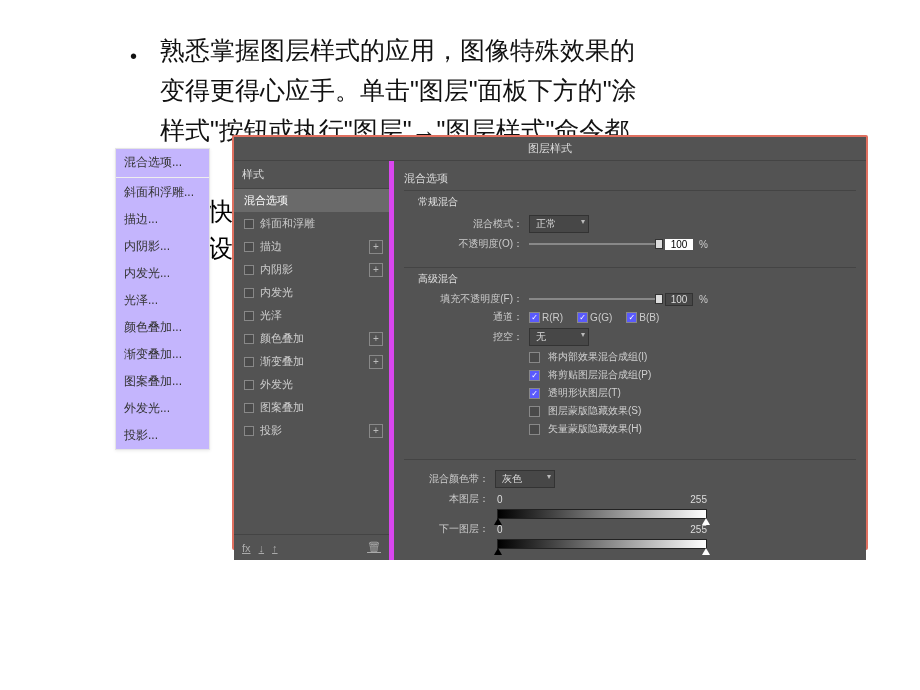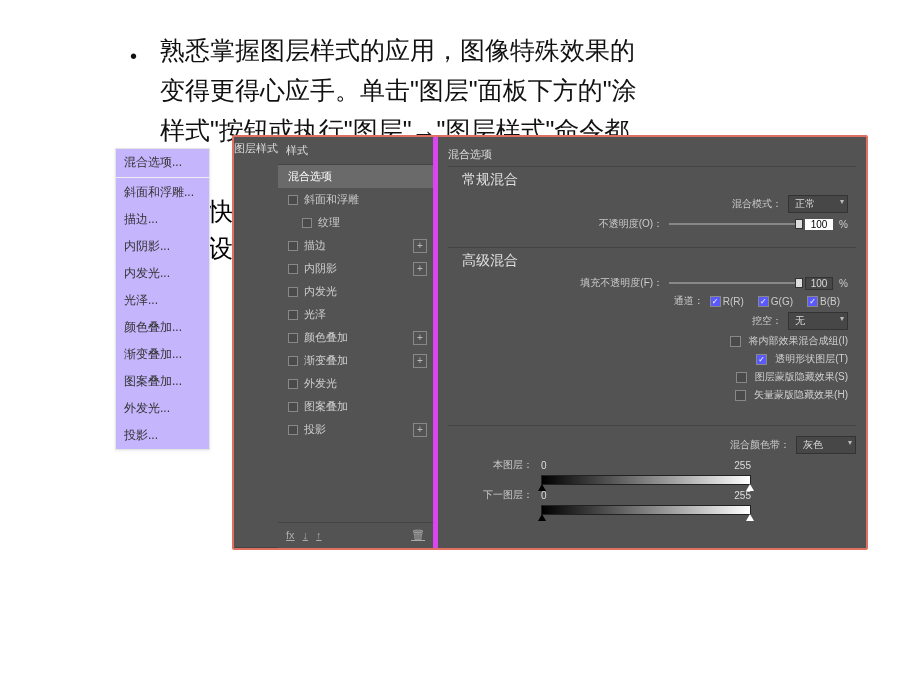--- a/index.html
+++ b/index.html
@@ -48,21 +48,21 @@
     top: 135px;
     left: 232px;
     width: 636px;
     height: 415px;
     background: #535353;
     border: 2px solid #e07060;
     border-radius: 2px;
     color: #d0d0d0;
     font-size: 11px;
     display: flex;
-    flex-direction: row;
+    flex-direction: column;
   }
   .title-bar {
     background: #535353;
     text-align: center;
     padding: 4px 0;
     font-size: 11px;
     color: #ddd;
     border-bottom: 1px solid #444;
   }
   .dialog-body {
@@ -106,20 +106,21 @@
     border: 1px solid #888;
     display: flex; align-items: center; justify-content: center;
     font-size: 10px; color: #bbb;
   }
   .styles-footer {
     margin-top: auto;
     display: flex;
     gap: 8px;
     padding: 6px 8px;
     border-top: 1px solid #444;
+    align-items: center;
     color: #aaa;
     font-size: 11px;
     text-decoration: underline;
   }
   .trash { margin-left: auto; }
 
   .opts-col {
     flex: 1;
     padding: 8px 10px;
     background: #535353;
@@ -127,22 +128,22 @@
   .group-title {
     font-size: 11px;
     color: #ddd;
     padding: 2px 0 4px;
   }
   .sub-group {
     padding: 4px 8px 8px 14px;
     border-top: 1px solid #444;
     margin-bottom: 4px;
   }
-  .sub-head { color: #e0e0e0; font-size: 14px; margin-bottom: 6px; }
-  .row { display: flex; align-items: center; margin: 4px 0; gap: 6px; font-size: 10px; justify-content: flex-end; }
+  .sub-head { color: #e0e0e0; font-size: 10px; margin-bottom: 6px; }
+  .row { display: flex; align-items: center; margin: 4px 0; gap: 6px; font-size: 10px; }
   .lbl { width: 105px; text-align: right; color: #ccc; }
   .sel {
     background: #474747; border: 1px solid #333; color: #ddd;
     padding: 1px 14px 1px 6px; font-size: 10px; min-width: 60px; position: relative;
   }
   .sel::after { content: "▾"; position: absolute; right: 3px; top: 1px; color: #bbb; font-size: 8px; }
   .slider {
     flex: 1; height: 2px; background: #888; position: relative; max-width: 130px;
   }
   .thumb {
@@ -217,24 +218,20 @@
     <div class="styles-col">
       <div class="col-head">样式</div>
 
       <div class="style-row selected">
         <span>混合选项</span>
       </div>
       <div class="style-row">
         <span class="cb"></span>
         <span>斜面和浮雕</span>
       </div>
-      <div class="style-row indent">
-        <span class="cb"></span>
-        <span>纹理</span>
-      </div>
       <div class="style-row">
         <span class="cb"></span>
         <span>描边</span>
         <span class="plus">+</span>
       </div>
       <div class="style-row">
         <span class="cb"></span>
         <span>内阴影</span>
         <span class="plus">+</span>
       </div>
@@ -323,20 +320,25 @@
             </span>
         </div>
         <div class="row">
           <span class="lbl">挖空：</span>
           <span class="sel">无</span>
         </div>
         <div class="row">
             <span class="lbl"></span>
             <span class="ck"></span>
             <span>将内部效果混合成组(I)</span>
+          </div>
+        <div class="row">
+            <span class="lbl"></span>
+            <span class="ck on"></span>
+            <span>将剪贴图层混合成组(P)</span>
           </div>
         <div class="row">
             <span class="lbl"></span>
             <span class="ck on"></span>
             <span>透明形状图层(T)</span>
           </div>
         <div class="row">
             <span class="lbl"></span>
             <span class="ck"></span>
             <span>图层蒙版隐藏效果(S)</span>

